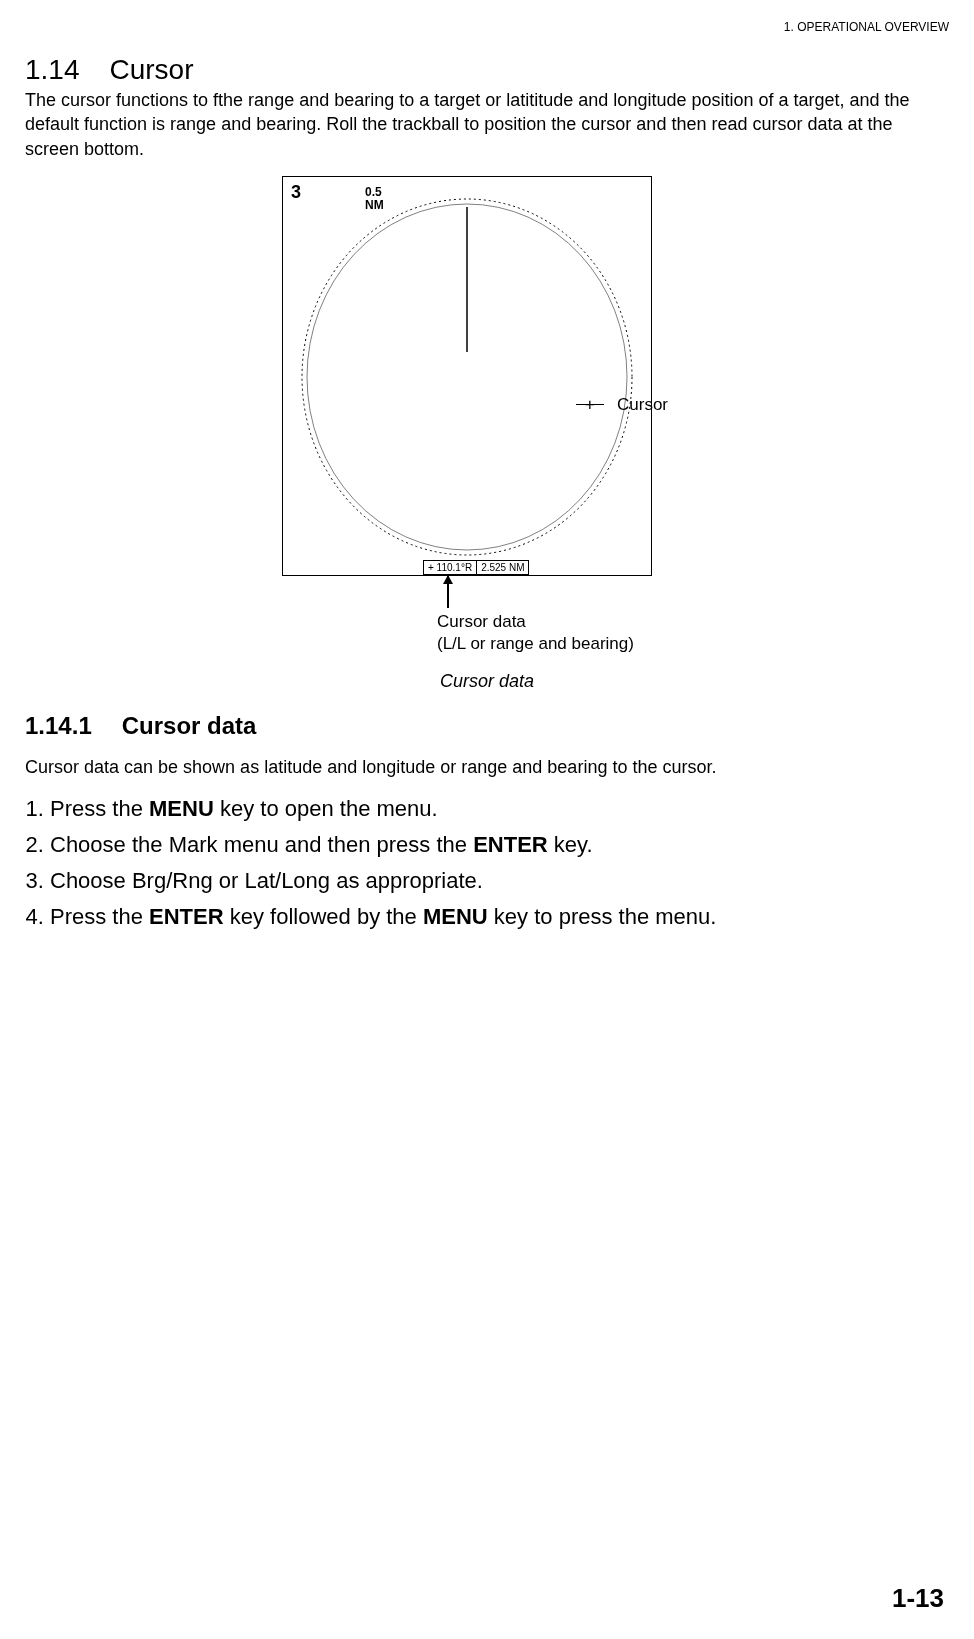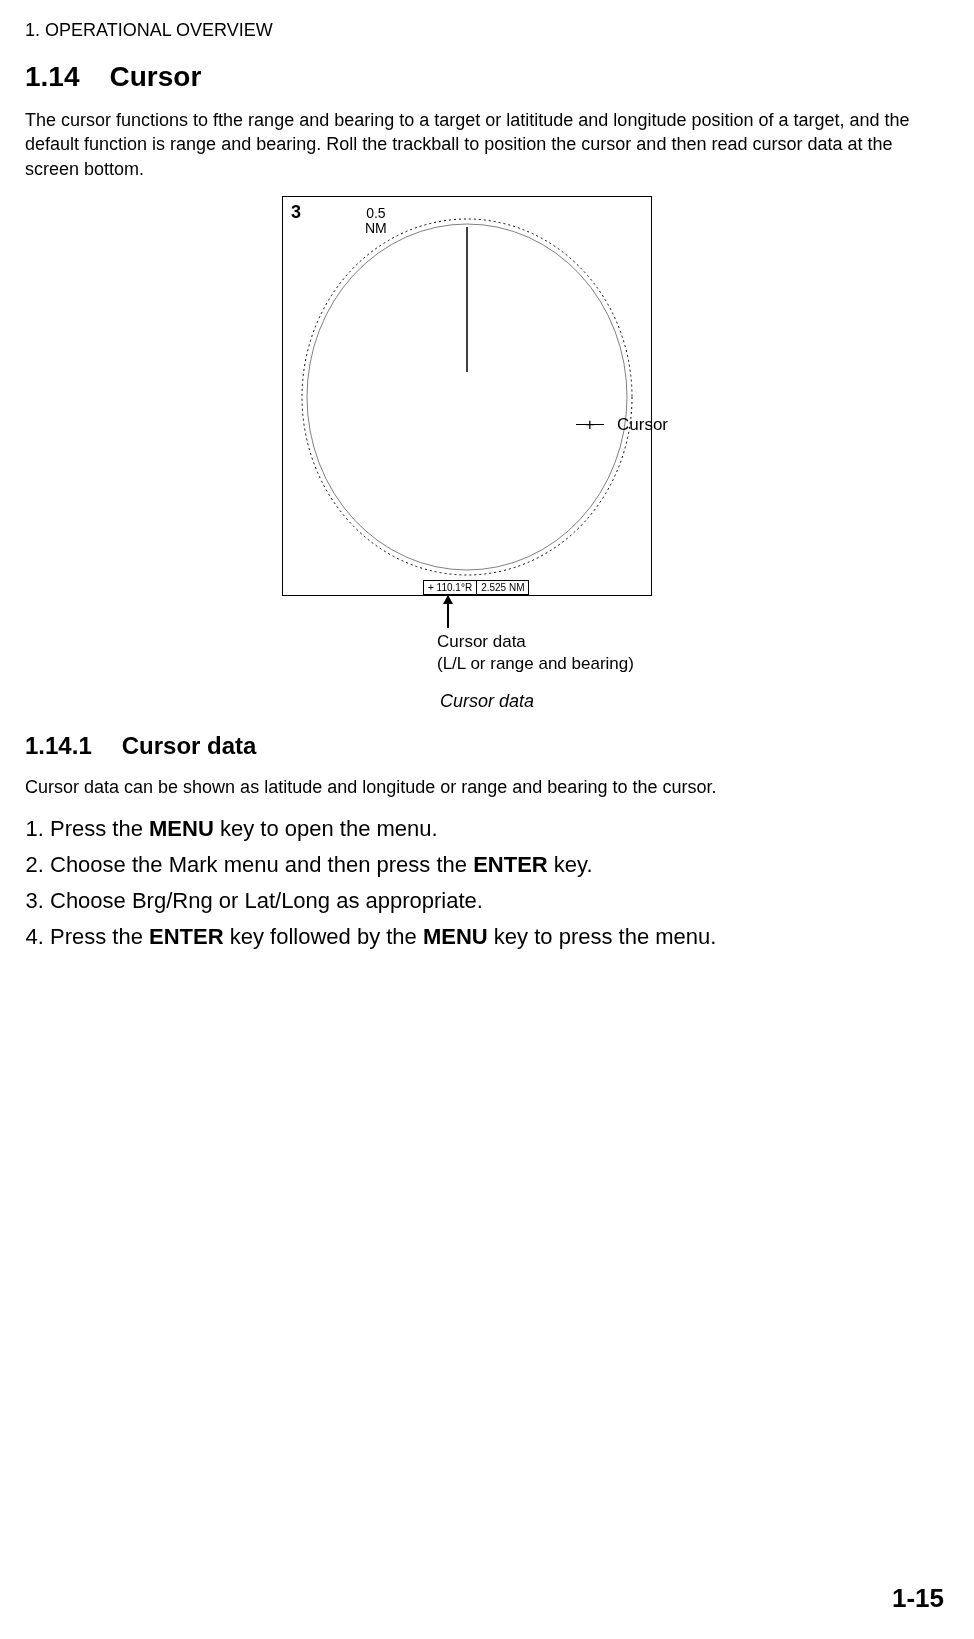--- a/index.html
+++ b/index.html
@@ -10,27 +10,28 @@
     body {
       font-family: Arial, Helvetica, sans-serif;
       background: #fff;
       color: #000;
       width: 974px;
       height: 1639px;
       position: relative;
       padding: 20px 25px;
     }
     .header-label {
-      font-size: 18px;
+      text-align: right;
+      font-size: 12px;
       margin-bottom: 20px;
     }
     h1.section-heading {
       font-size: 28px;
-      font-weight: bold;
-      margin-bottom: 15px;
+      font-weight: normal;
+      margin-bottom: 2px;
     }
     h1.section-heading .num {
       margin-right: 30px;
     }
     p.body-text {
       font-size: 18px;
       line-height: 1.35;
       margin-bottom: 15px;
     }
     .figure-area {
@@ -56,23 +57,24 @@
       position: absolute;
       top: 5px;
       left: 8px;
       font-size: 18px;
       font-weight: bold;
     }
     .range-unit {
       position: absolute;
       top: 9px;
       left: 82px;
-      font-size: 14px;
+      font-size: 12px;
       line-height: 1.1;
-      text-align: center;
+      text-align: left;
+      font-weight: bold;
     }
     .dial {
       position: absolute;
       left: 12px;
       top: 15px;
       width: 345px;
       height: 370px;
     }
     .cursor-cross {
       position: absolute;
@@ -219,13 +221,13 @@
 
 <p class="body-text">Cursor data can be shown as latitude and longitude or range and bearing to the cursor.</p>
 
 <ol class="steps">
   <li><span>Press the </span><b>MENU</b><span> key to open the menu.</span></li>
   <li><span>Choose the Mark menu and then press the </span><b>ENTER</b><span> key.</span></li>
   <li>Choose Brg/Rng or Lat/Long as appropriate.</li>
   <li><span>Press the </span><b>ENTER</b><span> key followed by the </span><b>MENU</b><span> key to press the menu.</span></li>
 </ol>
 
-<div class="page-number">1-15</div>
+<div class="page-number">1-13</div>
 
 </body></html>

